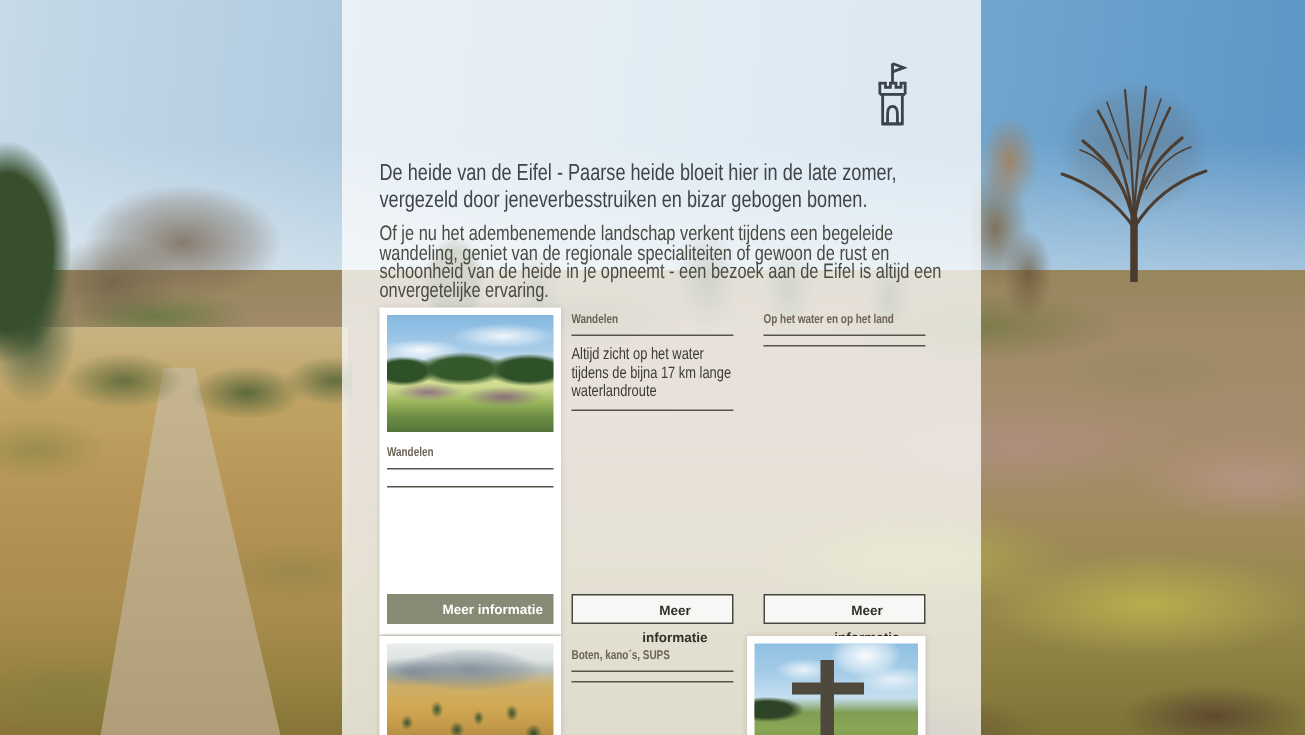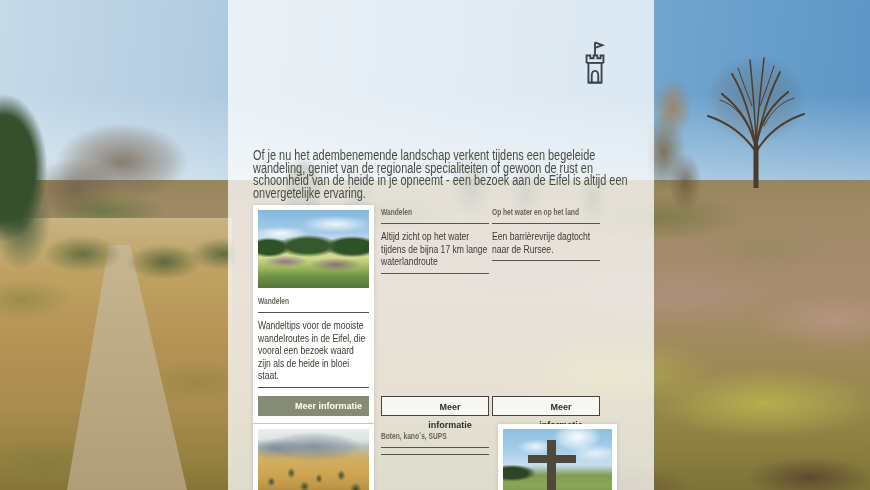--- a/index.html
+++ b/index.html
@@ -91,21 +91,21 @@
   
   .card-solid{
     position:absolute;background:#ffffff;box-shadow:0 0 4px rgba(0,0,0,0.14);
     box-sizing:border-box;padding:5px;display:flex;flex-direction:column;
   }
   #card1{left:25px;top:205px;width:121px;height:218px;}
   #card4{left:25px;top:424px;width:121px;height:90px;}
   #card6{left:270px;top:424px;width:119px;height:90px;}
   .col-card{position:absolute;width:108px;height:209px;top:207px;}
   #col2{left:153px;}
-  #col3{left:264px;}
+  #col3{left:281px;}
   #col5{left:153px;top:431px;height:80px;}
   .card-label{font-size:8.5px;color:#6c6355;line-height:11px;font-weight:bold;}
   .divider{height:1px;background:#55544a;margin:5px 0 6px 0;}
   .card-text{font-size:11px;color:#3c3b33;line-height:12.5px;}
   .card-solid .card-label{margin-top:8px;}
   .btn{
     display:block;box-sizing:border-box;height:20px;line-height:18px;text-align:center;
     font-family:"Liberation Sans", sans-serif;font-size:9px;font-weight:bold;cursor:pointer;width:100%;padding-left:36px;
   }
   .btn-olive{background:#868b75;color:#ffffff;border:none;margin-top:auto;margin-bottom:2px;}
@@ -190,34 +190,35 @@
       <path d="M16 18 V4"></path>
       <path d="M16 4 L24 7 L16 10"></path>
       <path d="M7 26 V18 H11 V21 H14.5 V18 H18.5 V21 H22 V18 H25 V26"></path>
       <path d="M7 26 H25"></path>
       <path d="M9 26 V47 H23 V26"></path>
       <path d="M9 47 H23"></path>
       <path d="M12.5 47 V40 Q12.5 34.5 16 34.5 Q19.5 34.5 19.5 40 V47"></path>
     </g>
   </svg>
 
+  <h1 class="title">
+    <span class="ln">De heide van de Eifel - Paarse heide bloeit hier in de late zomer,</span>
+    <span class="ln">vergezeld door jeneverbesstruiken en bizar gebogen bomen.</span>
+  </h1>
 
   <div class="intro">
     <span class="cx">Of je nu het adembenemende landschap verkent tijdens een begeleide wandeling, geniet van de regionale specialiteiten of gewoon de rust en schoonheid van de heide in je opneemt - een bezoek aan de Eifel is altijd een onvergetelijke ervaring.</span>
   </div>
 
   <div class="card-solid" id="card1">
     <div class="card-img img-heath"></div>
     <div class="card-label">
       <span class="cx">Wandelen</span>
     </div>
     <div class="divider"></div>
-    <div class="card-text">
-      <span class="cx">Wandeltips voor de mooiste wandelroutes in de Eifel, die vooral een bezoek waard zijn als de heide in bloei staat.</span>
-    </div>
     <div class="divider"></div>
     <button class="btn btn-olive">Meer informatie</button>
   </div>
 
   <div class="col-card" id="col2">
     <div class="card-label">
       <span class="cx">Wandelen</span>
     </div>
     <div class="divider"></div>
     <div class="card-text">
@@ -225,23 +226,20 @@
     </div>
     <div class="divider"></div>
     <button class="btn btn-outline">Meer informatie</button>
   </div>
 
   <div class="col-card" id="col3">
     <div class="card-label">
       <span class="cx">Op het water en op het land</span>
     </div>
     <div class="divider"></div>
-    <div class="card-text">
-      <span class="cx">Een barrièrevrije dagtocht naar de Rursee.</span>
-    </div>
     <div class="divider"></div>
     <button class="btn btn-outline">Meer informatie</button>
   </div>
 
   <div class="card-solid" id="card4">
     <div class="card-img img-hills"></div>
   </div>
 
   <div class="col-card" id="col5">
     <div class="card-label">

